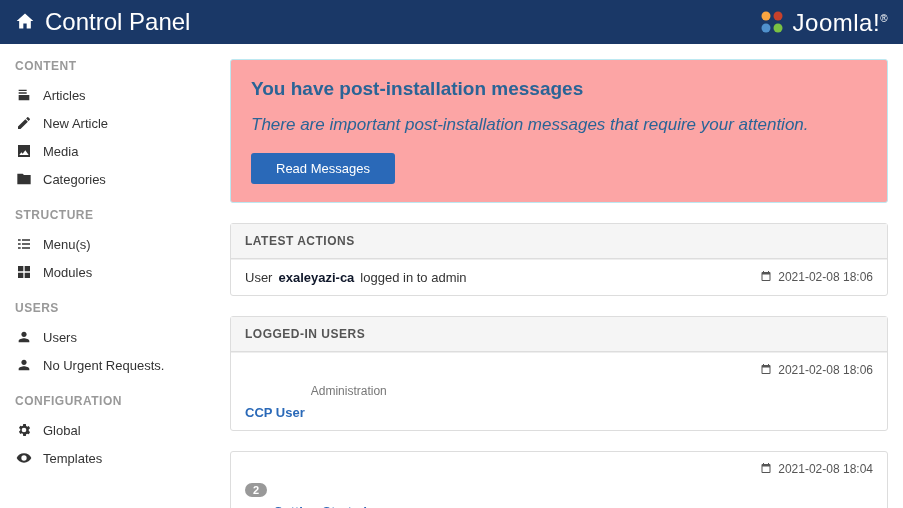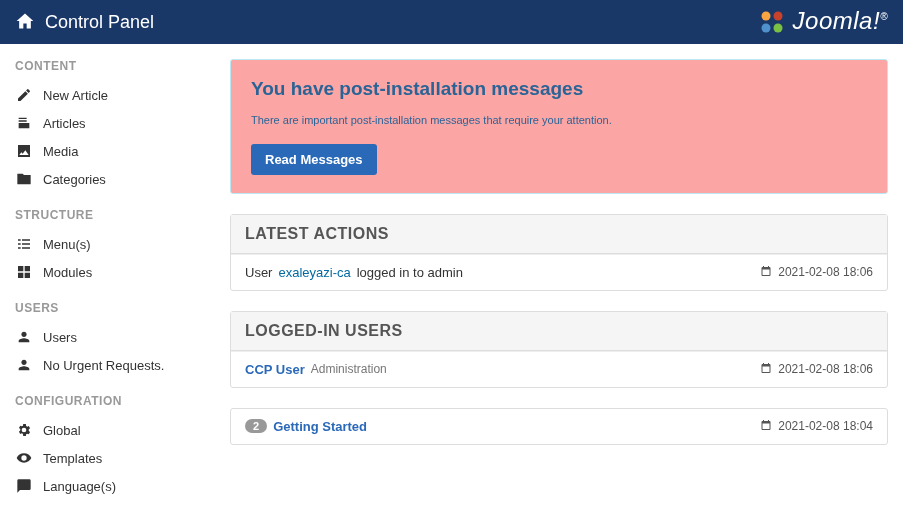--- a/index.html
+++ b/index.html
@@ -1,44 +1,44 @@
 <!DOCTYPE html>
 <html><head>
 <meta charset="utf-8">
 <style>
 * { box-sizing: border-box; margin: 0; padding: 0; }
 body { font-family: Arial, Helvetica, sans-serif; font-size: 13px; color: #333; background: #fff; width: 903px; }
 .topbar { background: #1a3867; color: #fff; height: 44px; display: flex; align-items: center; padding: 0 15px; justify-content: space-between; }
 .topbar-left { display: flex; align-items: center; gap: 10px; }
-.topbar-title { font-size: 18px; font-weight: normal; }
+.topbar-title { font-size: 24px; font-weight: normal; }
 .home-icon svg { width: 20px; height: 20px; fill: #fff; }
-.joomla-logo { display: flex; align-items: flex-start; gap: 6px; font-style: italic; }
+.joomla-logo { display: flex; align-items: flex-end; gap: 6px; }
 .joomla-logo span { font-size: 24px; font-weight: 300; letter-spacing: 0.5px; }
 .joomla-logo sup { font-size: 10px; }
 .main { display: flex; }
 .sidebar { width: 220px; padding: 15px 10px 15px 15px; }
 .section-header { color: #999; font-size: 12px; font-weight: bold; letter-spacing: 0.5px; margin: 15px 0 8px 0; }
 .section-header:first-child { margin-top: 0; }
 .nav-item { display: flex; align-items: center; gap: 10px; padding: 5px 0; color: #333; cursor: pointer; font-size: 13px; }
 .nav-item .icon { width: 18px; height: 18px; display: inline-flex; align-items: center; justify-content: center; color: #333; }
 .nav-item .icon svg { width: 16px; height: 16px; fill: #333; }
 .content { flex: 1; padding: 15px 15px 15px 10px; }
 .alert-box { background: #fca5a5; border: 1px solid #bce8f1; border-radius: 3px; padding: 18px 20px; margin-bottom: 20px; }
 .alert-title { color: #2a6496; font-size: 19px; font-weight: bold; margin-bottom: 12px; }
-.alert-text { color: #2a6496; font-size: 11px; margin-bottom: 10px; line-height: 1.5; }
-.btn-primary { background: #2a69b8; color: #fff; border: none; padding: 8px 14px; font-size: 13px; font-weight: bold; border-radius: 3px; cursor: pointer; margin-top: 5px; }
+.alert-text { color: #2a6496; font-size: 17px; margin-bottom: 10px; line-height: 1.5; font-style: italic; }
+.btn-primary { background: #2a69b8; color: #fff; border: none; padding: 8px 25px; font-size: 13px; font-weight: normal; border-radius: 3px; cursor: pointer; margin-top: 5px; }
 .panel { border: 1px solid #ddd; border-radius: 3px; margin-bottom: 20px; background: #fff; }
-.panel-header { background: #f5f5f5; border-bottom: 1px solid #ddd; padding: 10px 14px; font-size: 16px; font-weight: bold; color: #555; letter-spacing: 0.5px; }
+.panel-header { background: #f5f5f5; border-bottom: 1px solid #ddd; padding: 10px 14px; font-size: 12px; font-weight: bold; color: #555; letter-spacing: 0.5px; }
 .panel-row { display: flex; justify-content: space-between; align-items: flex-start; padding: 10px 14px; border-top: 1px solid #eee; font-size: 13px; }
 .panel-row:first-of-type { border-top: none; }
 .panel-row .left { display: flex; align-items: center; gap: 6px; }
 .panel-row .right { display: flex; align-items: center; gap: 6px; color: #555; font-size: 12px; }
 .panel-row .right svg { width: 12px; height: 12px; fill: #555; }
-.link { color: #0369a1; cursor: pointer; }
-.link-bold { color: #2a69b8; font-weight: bold; cursor: pointer; }
+.link { color: #0f172a; cursor: pointer; font-weight: bold; }
+.link-bold { color: #2a69b8; font-weight: bold; cursor: pointer; margin-top: 42px; }
 .muted { color: #777; font-size: 12px; }
 .badge { background: #999; color: #fff; border-radius: 10px; padding: 1px 8px; font-size: 11px; font-weight: bold; display: inline-block; min-width: 20px; text-align: center; }
 </style>
 </head>
 <body>
 
 <div class="topbar">
   <div class="topbar-left">
     <span class="home-icon">
       <svg viewBox="0 0 24 24">
@@ -58,36 +58,36 @@
   </div>
 </div>
 
 <div class="main">
   <div class="sidebar">
 
     <div class="section-header">CONTENT</div>
     <div class="nav-item">
       <span class="icon">
           <svg viewBox="0 0 24 24">
+            <path d="M4 4h12v2H4zM4 8h12v2H4zM4 12h16v8H4z"></path>
+          </svg>
+        </span>
+      <span>Articles</span>
+    </div>
+    <div class="nav-item">
+      <span class="icon">
+          <svg viewBox="0 0 24 24">
             <path d="M3 17.25V21h3.75L17.81 9.94l-3.75-3.75L3 17.25zM20.71 7.04a1 1 0 000-1.41l-2.34-2.34a1 1 0 00-1.41 0l-1.83 1.83 3.75 3.75 1.83-1.83z"></path>
           </svg>
         </span>
       <span>New Article</span>
     </div>
     <div class="nav-item">
       <span class="icon">
           <svg viewBox="0 0 24 24">
-            <path d="M4 4h12v2H4zM4 8h12v2H4zM4 12h16v8H4z"></path>
-          </svg>
-        </span>
-      <span>Articles</span>
-    </div>
-    <div class="nav-item">
-      <span class="icon">
-          <svg viewBox="0 0 24 24">
             <path d="M21 3H3v18h18V3zM8 14l2 2 4-5 5 7H5l3-4z"></path>
           </svg>
         </span>
       <span>Media</span>
     </div>
     <div class="nav-item">
       <span class="icon">
           <svg viewBox="0 0 24 24">
             <path d="M10 4H2v16h20V6H12l-2-2z"></path>
           </svg>
@@ -140,28 +140,20 @@
         </span>
       <span>Global</span>
     </div>
     <div class="nav-item">
       <span class="icon">
           <svg viewBox="0 0 24 24">
             <path d="M12 5C7 5 2.73 8.11 1 12c1.73 3.89 6 7 11 7s9.27-3.11 11-7c-1.73-3.89-6-7-11-7zm0 11a4 4 0 110-8 4 4 0 010 8z"></path>
           </svg>
         </span>
       <span>Templates</span>
-    </div>
-    <div class="nav-item">
-      <span class="icon">
-          <svg viewBox="0 0 24 24">
-            <path d="M20 2H4a2 2 0 00-2 2v18l4-4h14a2 2 0 002-2V4a2 2 0 00-2-2z"></path>
-          </svg>
-        </span>
-      <span>Language(s)</span>
     </div>
   </div>
 
   <div class="content">
     <div class="alert-box">
       <div class="alert-title">You have post-installation messages</div>
       <div class="alert-text">There are important post-installation messages that require your attention.</div>
       <button class="btn-primary">Read Messages</button>
     </div>
 

